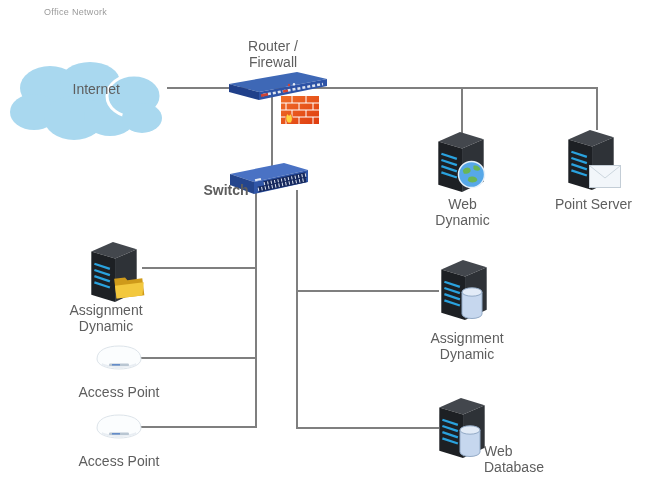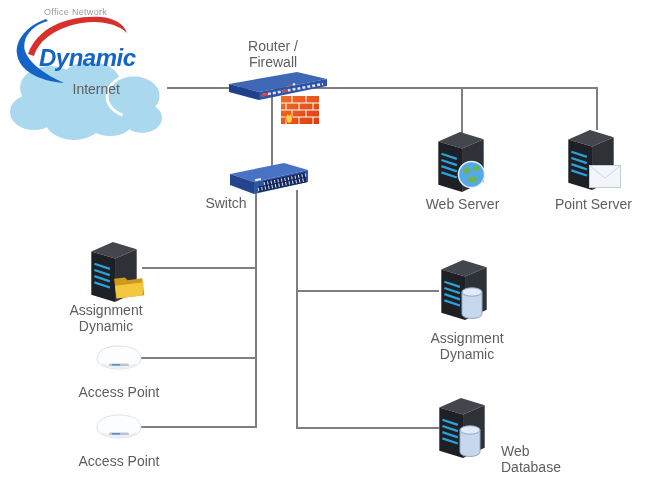--- a/index.html
+++ b/index.html
@@ -24,27 +24,20 @@
   <div class="edge" style="left:255px;top:190px;width:2px;height:238px;"></div>
   <div class="edge" style="left:296px;top:190px;width:2px;height:239px;"></div>
   <div class="edge" style="left:142px;top:267px;width:114px;height:2px;"></div>
   <div class="edge" style="left:140px;top:357px;width:116px;height:2px;"></div>
   <div class="edge" style="left:140px;top:426px;width:116px;height:2px;"></div>
   <div class="edge" style="left:297px;top:290px;width:142px;height:2px;"></div>
   <div class="edge" style="left:297px;top:427px;width:142px;height:2px;"></div>
 
   <div class="title" style="left:44px;top:7px;">Office Network</div>
 
-  <div class="dev" style="left:8px;top:8px;z-index:4;">
-    <svg width="140" height="76" viewBox="0 0 140 76">
-      <path d="M20,46 C30,18 62,7 93,9 C106,10 116,16 119,25 C110,16 92,12 74,15 C50,19 31,31 26,48 Z" fill="#d8302c"></path>
-      <path d="M38,11 C18,18 7,33 9,46 C11,62 30,73 56,75 C36,66 21,55 17,43 C14,31 22,18 40,13 Z" fill="#1464c8"></path>
-      <text x="31" y="58" font-size="24" font-style="italic" font-weight="bold" fill="#1464c8" font-family="Liberation Sans, sans-serif" letter-spacing="-0.5">Dynamic</text>
-    </svg>
-  </div>
 
   <div class="dev" style="left:6px;top:56px;">
     <svg width="166" height="90" viewBox="0 0 166 90">
       <g fill="#a9d8ef">
         <ellipse cx="44" cy="32" rx="30" ry="22"></ellipse>
         <ellipse cx="84" cy="26" rx="30" ry="20"></ellipse>
         <ellipse cx="28" cy="56" rx="24" ry="18"></ellipse>
         <ellipse cx="68" cy="62" rx="30" ry="22"></ellipse>
         <ellipse cx="104" cy="60" rx="26" ry="20"></ellipse>
       </g>
@@ -100,21 +93,21 @@
       <polygon points="3,13 57,2 81,9 27,21" fill="#4a72c4"></polygon>
       <polygon points="3,13 27,21 27,33 3,24" fill="#24458d"></polygon>
       <polygon points="27,21 81,9 81,21 27,33" fill="#3056a8"></polygon>
       <line x1="37" y1="23" x2="79" y2="14" stroke="#16295e" stroke-width="5.5"></line>
       <line x1="37" y1="23" x2="79" y2="14" stroke="#dfe6f2" stroke-width="3.5" stroke-dasharray="1 2.5"></line>
       <line x1="31" y1="28.5" x2="79" y2="18.5" stroke="#16295e" stroke-width="5.5"></line>
       <line x1="31" y1="28.5" x2="79" y2="18.5" stroke="#dfe6f2" stroke-width="3.5" stroke-dasharray="1 2.5"></line>
       <rect x="28" y="17.5" width="6" height="2.2" fill="#e8ecf4" transform="rotate(-12 31 18.6)"></rect>
     </svg>
   </div>
-  <div class="lbl" style="left:203px;top:195px;width:46px;">Switch</div>
+  <div class="lbl" style="left:203px;top:182px;width:46px;font-weight:bold;">Switch</div>
 
   <div class="dev" style="left:435px;top:129px;">
     <svg width="52" height="64" viewBox="0 0 46 62">
       <polygon points="1,12 22,3 45,10 24,19" fill="#43474d"></polygon>
       <polygon points="1,12 24,19 24,61 1,54" fill="#1d2024"></polygon>
       <polygon points="24,19 45,10 45,51 24,61" fill="#2e3237"></polygon>
       <g stroke="#2aa2de" stroke-width="2.2">
         <line x1="4" y1="24" x2="19" y2="29"></line>
           <line x1="4" y1="30" x2="19" y2="35"></line>
         <line x1="4" y1="36" x2="19" y2="41"></line>
@@ -123,21 +116,21 @@
     </svg>
   </div>
   <div class="dev" style="left:457px;top:160px;z-index:3;">
     <svg width="29" height="29" viewBox="0 0 30 30">
       <circle cx="15" cy="15" r="13.5" fill="#57a8e8" stroke="#e6f1fa" stroke-width="1.5"></circle>
       <path d="M6,11 C8,7 13,7 14,10 C15,13 10,15 7,14 Z" fill="#6ab655"></path>
       <path d="M17,6 C20,5 24,7 24,10 C22,12 18,11 17,9 Z" fill="#6ab655"></path>
       <path d="M12,18 C16,16 21,18 21,21 C19,24 13,24 11,21 Z" fill="#6ab655"></path>
     </svg>
   </div>
-  <div class="lbl" style="left:420px;top:196px;width:85px;">Web Server</div>
+  <div class="lbl" style="left:420px;top:196px;width:85px;">Web Dynamic</div>
 
   <div class="dev" style="left:565px;top:127px;">
     <svg width="52" height="64" viewBox="0 0 46 62">
       <polygon points="1,12 22,3 45,10 24,19" fill="#43474d"></polygon>
       <polygon points="1,12 24,19 24,61 1,54" fill="#1d2024"></polygon>
       <polygon points="24,19 45,10 45,51 24,61" fill="#2e3237"></polygon>
       <g stroke="#2aa2de" stroke-width="2.2">
         <line x1="4" y1="24" x2="19" y2="29"></line>
           <line x1="4" y1="30" x2="19" y2="35"></line>
         <line x1="4" y1="36" x2="19" y2="41"></line>
@@ -227,15 +220,15 @@
           <line x1="4" y1="42" x2="19" y2="47"></line>
       </g>
     </svg>
   </div>
   <div class="dev" style="left:459px;top:425px;z-index:3;">
     <svg width="22" height="33" viewBox="0 0 22 33">
       <path d="M1,5 L1,27 A10,4.5 0 0 0 21,27 L21,5" fill="#c6d7ee" stroke="#93aac6" stroke-width="1"></path>
       <ellipse cx="11" cy="5" rx="10" ry="4.2" fill="#e2ebf7" stroke="#93aac6"></ellipse>
     </svg>
   </div>
-  <div class="lbl lbl-left" style="left:501px;top:443px;width:80px;">Web Database</div>
+  <div class="lbl lbl-left" style="left:484px;top:443px;width:80px;">Web Database</div>
 
 </div>
 
 </body></html>

